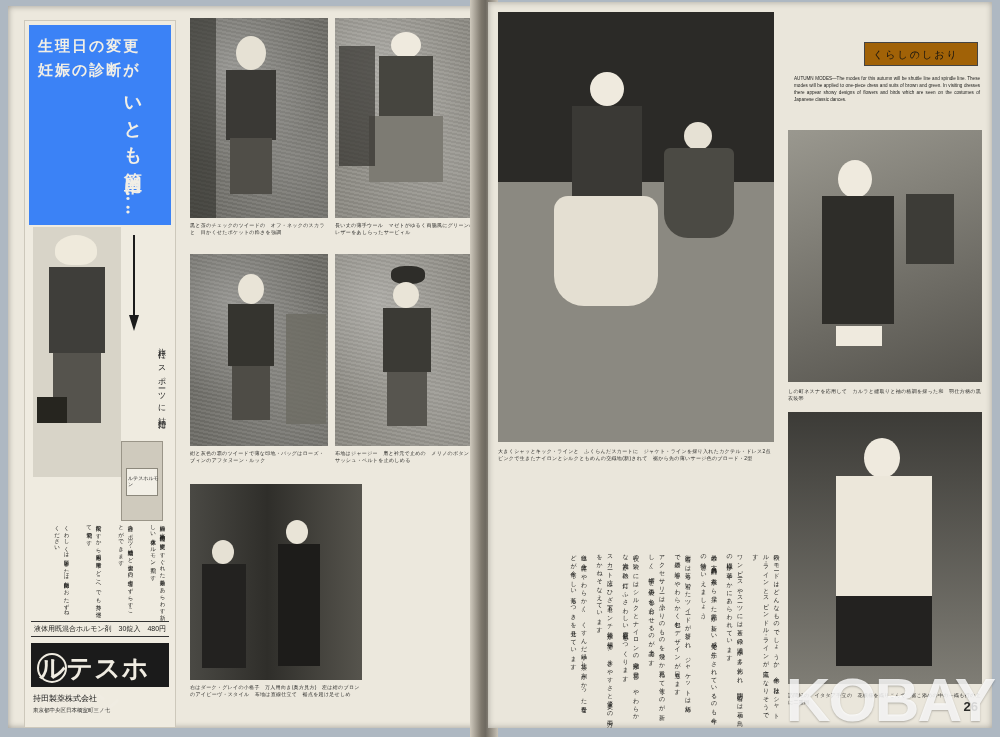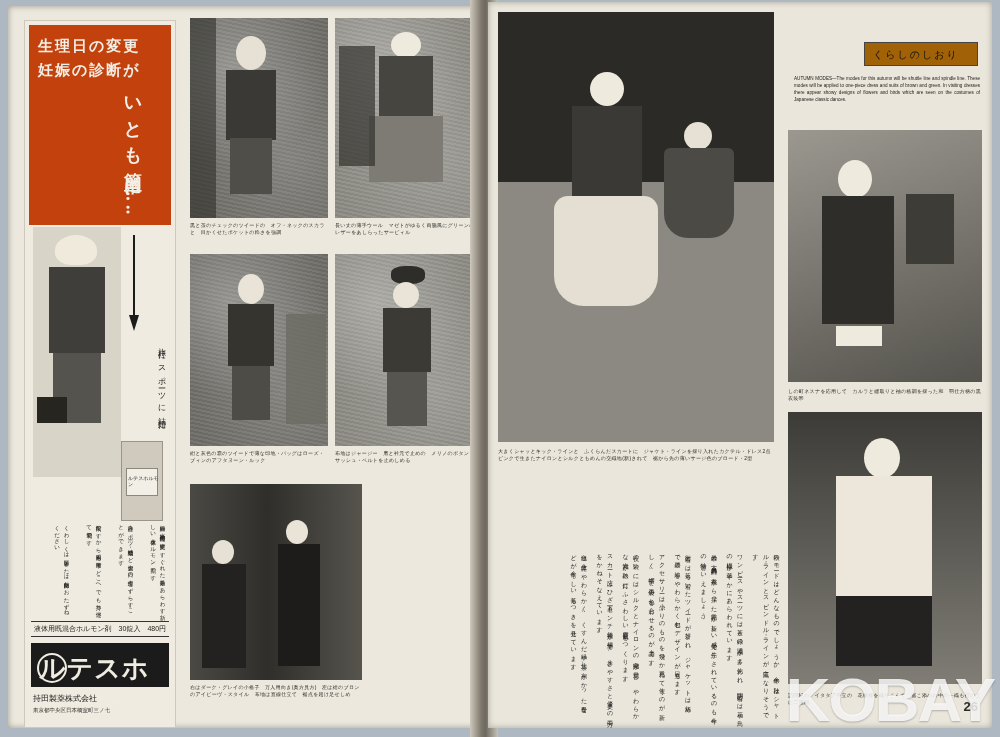--- a/index.html
+++ b/index.html
@@ -22,21 +22,21 @@
       repeating-linear-gradient(12deg, rgba(255,255,255,.05) 0 2px, rgba(0,0,0,.05) 2px 4px);
   }
   .ph.lt{background:#8e8c85;}
   .ph.md{background:#6f6e68;}
   .ph.dk{background:#3c3b38;}
   .cap{position:absolute;font-size:5px;line-height:1.45;color:#2a2a28;
     letter-spacing:.3px;}
   
   .ad{position:absolute;left:16px;top:14px;width:150px;height:706px;background:#efebe0;
     border:1px solid #cdc8bb;}
-  .ad-head{position:absolute;left:4px;top:4px;width:142px;height:200px;background:#c2410c;}
+  .ad-head{position:absolute;left:4px;top:4px;width:142px;height:200px;background:#3b82f6;}
   .ad-head .t1{position:absolute;left:9px;top:12px;color:#f2efe6;font-size:15px;
     font-weight:bold;letter-spacing:2px;}
   .ad-head .t2{position:absolute;left:9px;top:36px;color:#f2efe6;font-size:15px;
     font-weight:bold;letter-spacing:2px;}
   .ad-head .t3{position:absolute;left:92px;top:60px;color:#f2efe6;font-size:18px;
     font-weight:bold;writing-mode:vertical-rl;letter-spacing:4px;}
   .ad-figure{position:absolute;left:8px;top:206px;width:88px;height:250px;background:#d8d4c8;}
   .ad-arrow{position:absolute;left:104px;top:214px;width:10px;height:96px;}
   .ad-sub{position:absolute;right:8px;top:320px;font-size:8px;writing-mode:vertical-rl;
     letter-spacing:3px;color:#222;line-height:1.6;}

